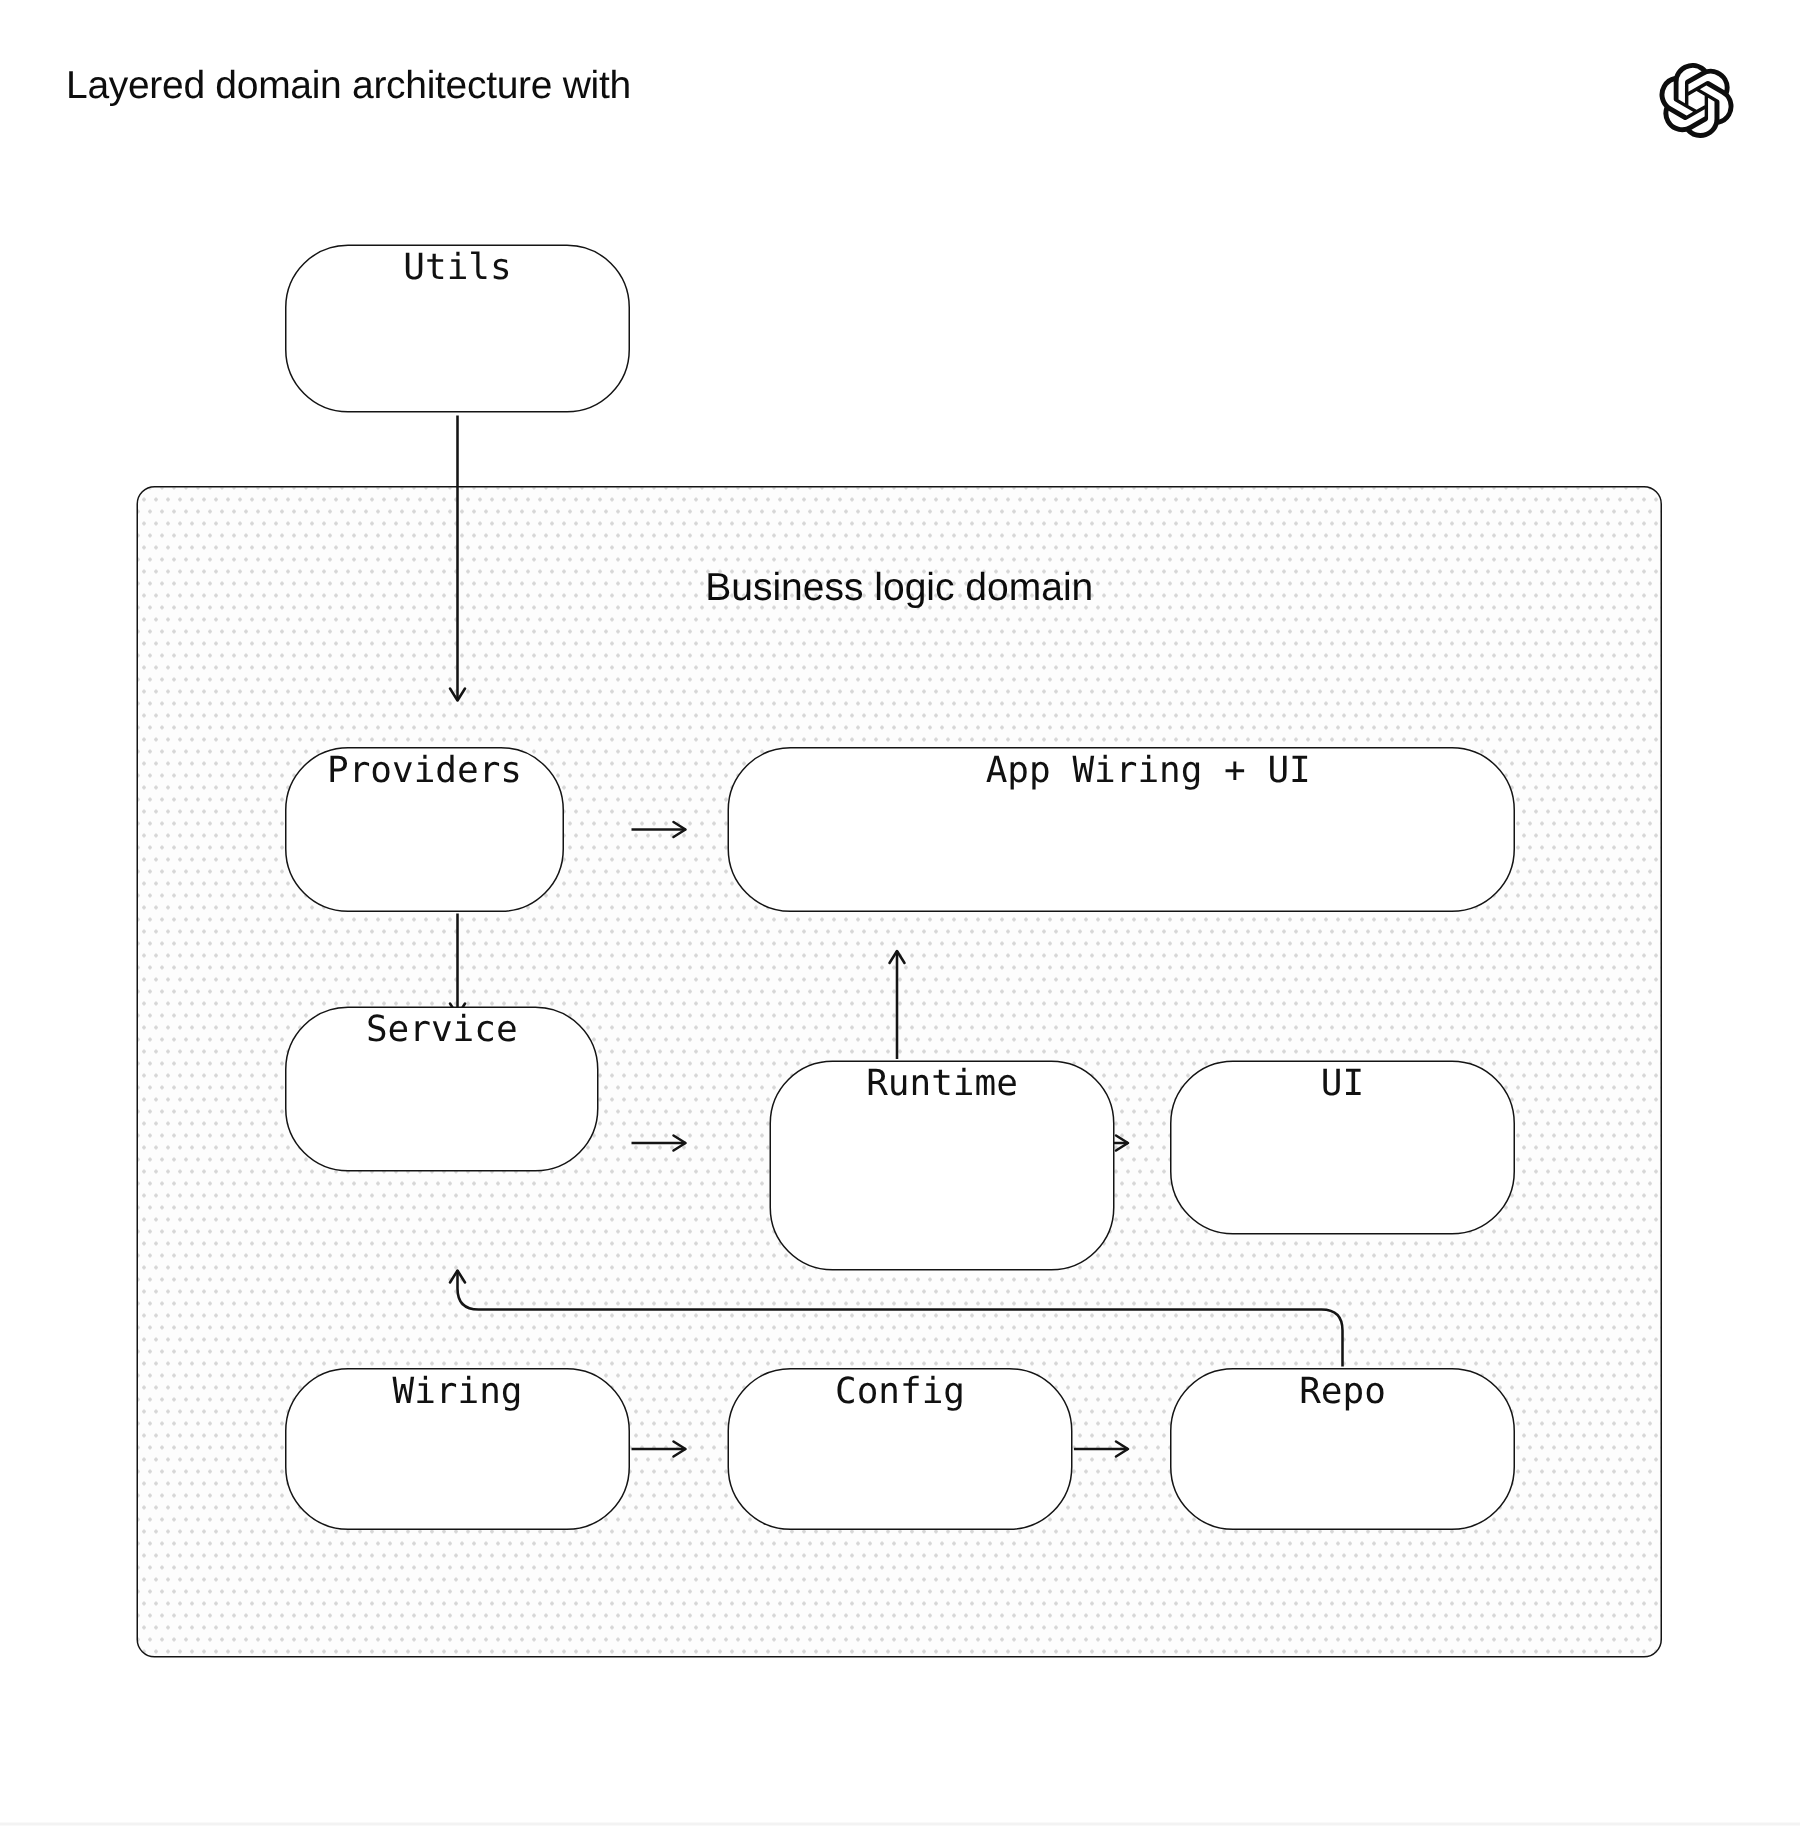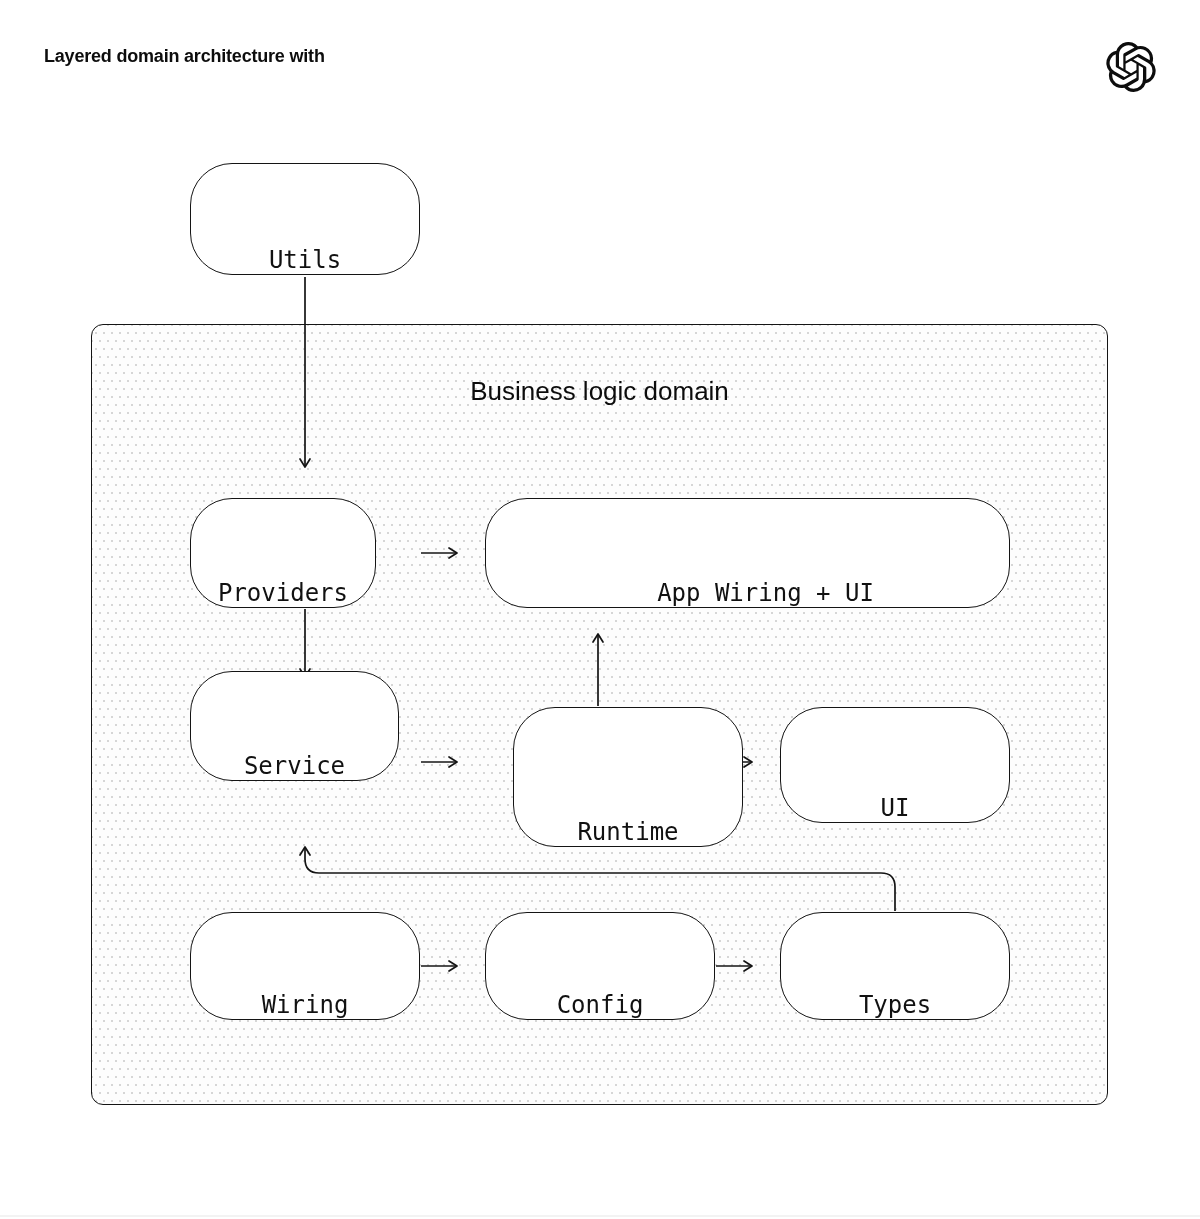--- a/index.html
+++ b/index.html
@@ -10,23 +10,23 @@
     background: #ffffff;
     font-family: "Liberation Sans", "DejaVu Sans", sans-serif;
     overflow: hidden;
   }
 
   
   .title {
     position: absolute;
     left: 44px;
     top: 40px;
-    font-size: 18px;
+    font-size: 26px;
     line-height: 33px;
-    font-weight: 700;
+    font-weight: 400;
     color: #0d0d0d;
     letter-spacing: -0.2px;
   }
   .logo {
     position: absolute;
     left: 1106px;
     top: 42px;
     width: 50px;
     height: 50px;
   }
@@ -56,21 +56,21 @@
     text-align: center;
     font-size: 26px;
     font-weight: 500;
     color: #0c0c0c;
   }
 
   
   .node {
     position: absolute;
     display: flex;
-    align-items: flex-end;
+    align-items: flex-start;
     justify-content: center;
     box-sizing: border-box;
     background: #ffffff;
     border: 1.8px solid #141414;
     border-radius: 42px;
     font-family: "DejaVu Sans Mono", "Liberation Mono", monospace;
     font-size: 24px;
     color: #111111;
     white-space: nowrap;
   }
@@ -159,17 +159,17 @@
   <div class="node n-ui">
     <span>UI</span>
   </div>
   <div class="node n-types">
     <span>Wiring</span>
   </div>
   <div class="node n-config">
     <span>Config</span>
   </div>
   <div class="node n-repo">
-    <span>Types</span>
+    <span>Repo</span>
   </div>
 
   <div class="footer-rule"></div>
 </div>
 
 </body></html>

